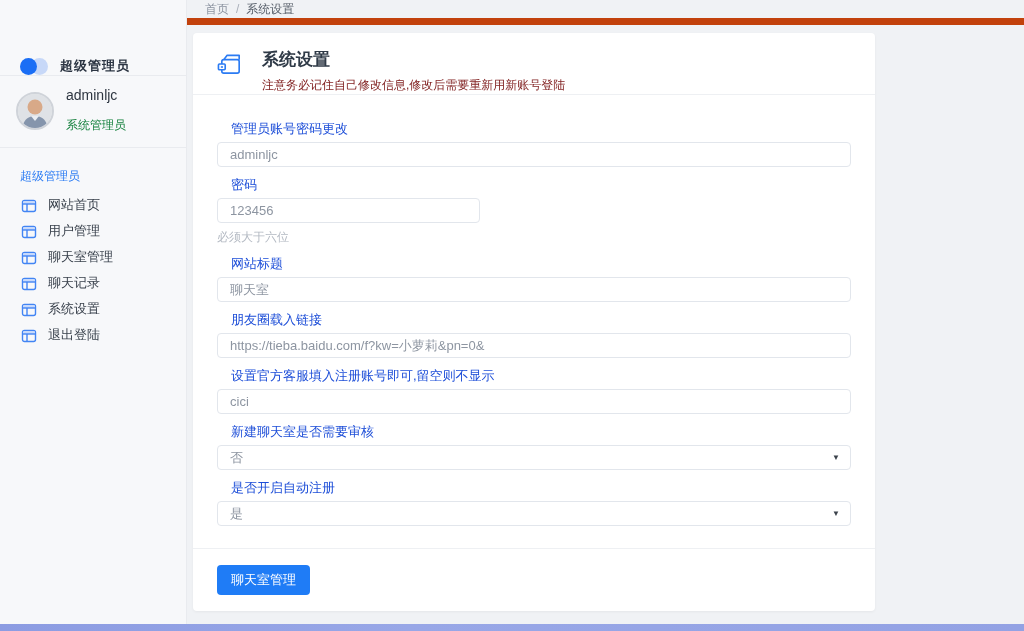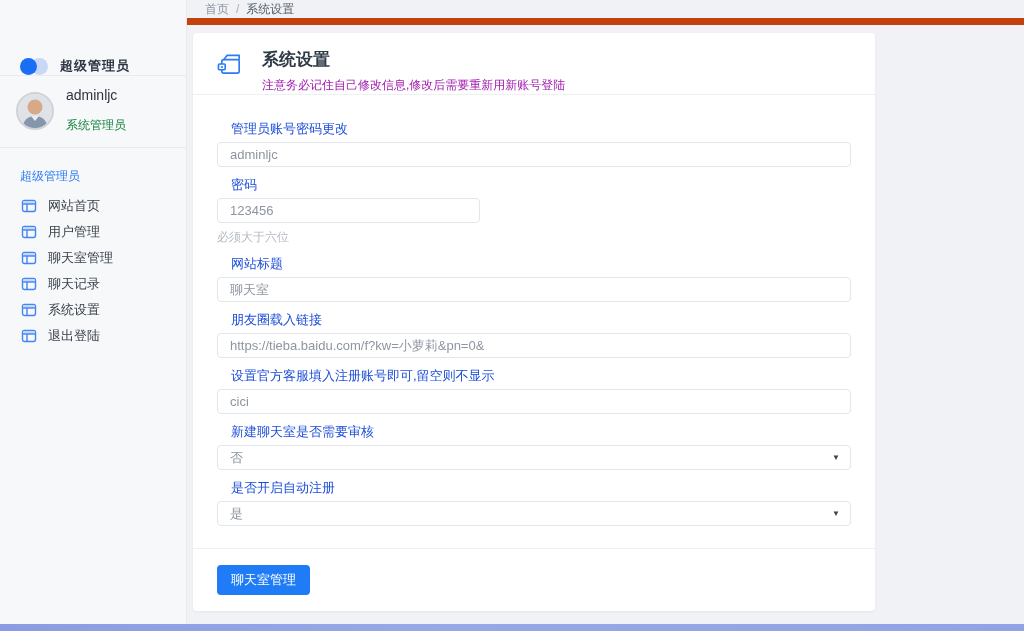--- a/index.html
+++ b/index.html
@@ -15,36 +15,36 @@
   .brand-name { font-size:13px; color:#2b3442; font-weight:bold; letter-spacing:1px; }
 
   .user { display:flex; align-items:center; padding:11px 16px 13px 16px; border-bottom:1px solid #e9ebef; }
   .avatar { width:38px; height:38px; border-radius:50%; border:2px solid #cfd3d9; overflow:hidden; background:#e8eaec; flex-shrink:0; }
   .user-meta { margin-left:12px; }
   .user-name { font-size:14px; color:#2d3540; }
   .user-role { font-size:12px; color:#15803d; margin-top:14px; }
 
   .section-title { font-size:12px; color:#2b7bf3; padding:20px 0 4px 20px; }
   .nav { padding-top:8px; }
-  .nav-item { display:flex; align-items:center; height:17px; margin-bottom:9px; padding-left:21px; cursor:pointer; }
+  .nav-item { display:flex; align-items:flex-end; height:17px; margin-bottom:9px; padding-left:21px; cursor:pointer; }
   .nav-item .nav-icon { width:16px; height:16px; margin-right:11px; flex-shrink:0; }
   .nav-item .nav-label { font-size:13px; color:#39414c; }
 
   
   .main { flex:1; height:100%; }
   .breadcrumb { height:25px; display:flex; align-items:center; padding-left:18px; border-bottom:7px solid #c2410c; font-size:12px; }
   .breadcrumb .crumb-home { color:#8b93a0; cursor:pointer; }
   .breadcrumb .crumb-sep { color:#aab0ba; margin:0 7px; }
   .breadcrumb .crumb-cur { color:#555d68; }
 
   .card { margin:8px 149px 0 6px; background:#ffffff; border-radius:4px; box-shadow:0 1px 3px rgba(0,0,0,0.05); }
   .card-header { display:flex; align-items:flex-start; padding:15px 24px 0 24px; height:62px; border-bottom:1px solid #eef0f3; }
   .header-icon { width:27px; height:27px; margin:3px 18px 0 0; flex-shrink:0; }
   .page-title { font-size:17px; color:#2f3a47; font-weight:bold; }
-  .page-subtitle { font-size:12px; color:#a21caf; margin-top:6px; }
+  .page-subtitle { font-size:12px; color:#7f1d1d; margin-top:6px; }
 
   .card-body { padding:26px 24px 16px 24px; }
   .field { margin-bottom:10px; }
   .field-label { display:block; font-size:13px; line-height:15px; color:#1d4ed8; margin-bottom:6px;margin-left:14px; }
   .text-input { display:block; width:100%; height:25px; border:1px solid #e2e6ec; border-radius:4px; padding:0 12px; font-size:13px; color:#8d95a1; background:#fff; outline:none; font-family:"Liberation Sans","DejaVu Sans",sans-serif; }
   .text-input.narrow { width:263px; }
   .helper { font-size:12px; color:#b4bac3; margin-top:6px; }
   .select { position:relative; width:100%; height:25px; border:1px solid #e2e6ec; border-radius:4px; background:#fff; cursor:pointer; display:flex; align-items:center; padding:0 12px; }
   .select .select-value { font-size:13px; color:#8d95a1; }
   .select .arrow { position:absolute; right:10px; top:50%; transform:translateY(-54%); font-size:8px; color:#3c434c; }

